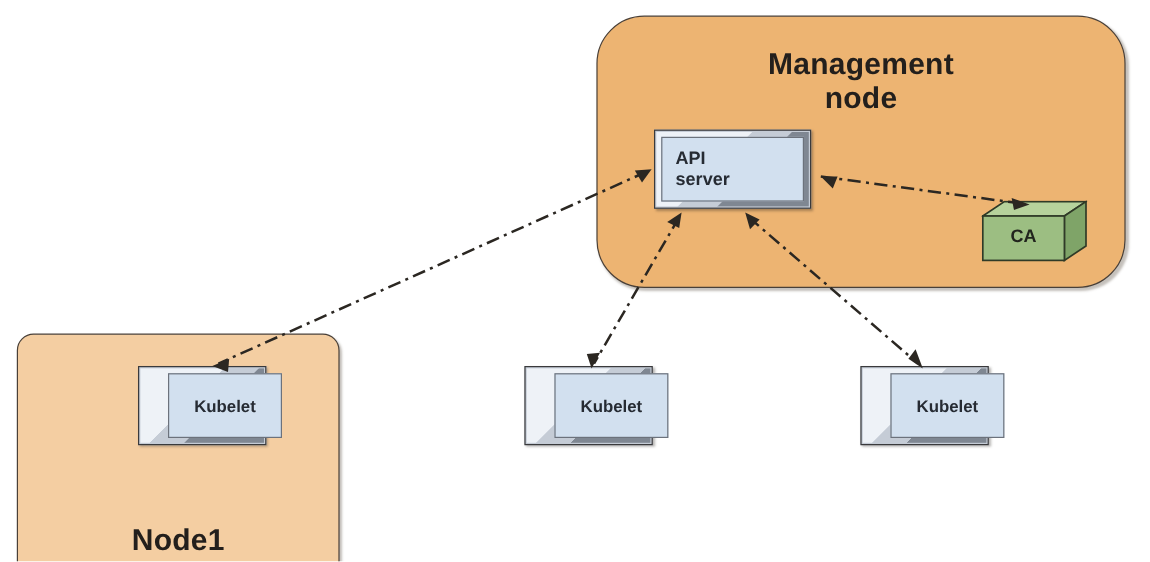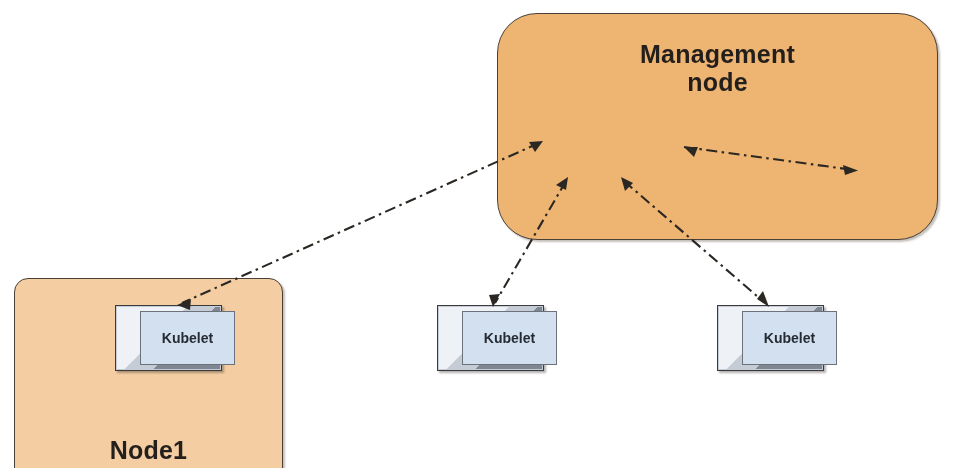--- a/index.html
+++ b/index.html
@@ -153,21 +153,36 @@
 </head>
 <body>
 
 <div id="canvas">
 
   <div class="zone" id="mgmt-node">
     <div class="zone-title" id="mgmt-title">Management
 node</div>
   </div>
 
-
+  <div class="bevel-box" id="api-server">
+    <div class="bevel-inner">API
+server</div>
+  </div>
+
+  <div id="ca-box">
+    <svg class="ca-top" width="88" height="52" viewBox="0 0 88 52">
+
+      <polygon points="1,13 19,1 87,1 69,13" fill="#b6d29c" stroke="#2f3a27" stroke-width="1.4"></polygon>
+
+      <polygon points="69,13 87,1 87,38 69,50" fill="#7fa468" stroke="#2f3a27" stroke-width="1.4"></polygon>
+
+      <rect x="1" y="13" width="68" height="37" fill="#9cbe82" stroke="#2f3a27" stroke-width="1.4"></rect>
+    </svg>
+    <div id="ca-label">CA</div>
+  </div>
 
   <div class="zone worker-node" id="node1">
     <div class="zone-title worker-title">Node1</div>
   </div>
 
   <div class="bevel-box kubelet-box" id="kubelet1">
     <div class="bevel-inner">Kubelet</div>
   </div>
   <div class="bevel-box kubelet-box" id="kubelet2">
     <div class="bevel-inner">Kubelet</div>

